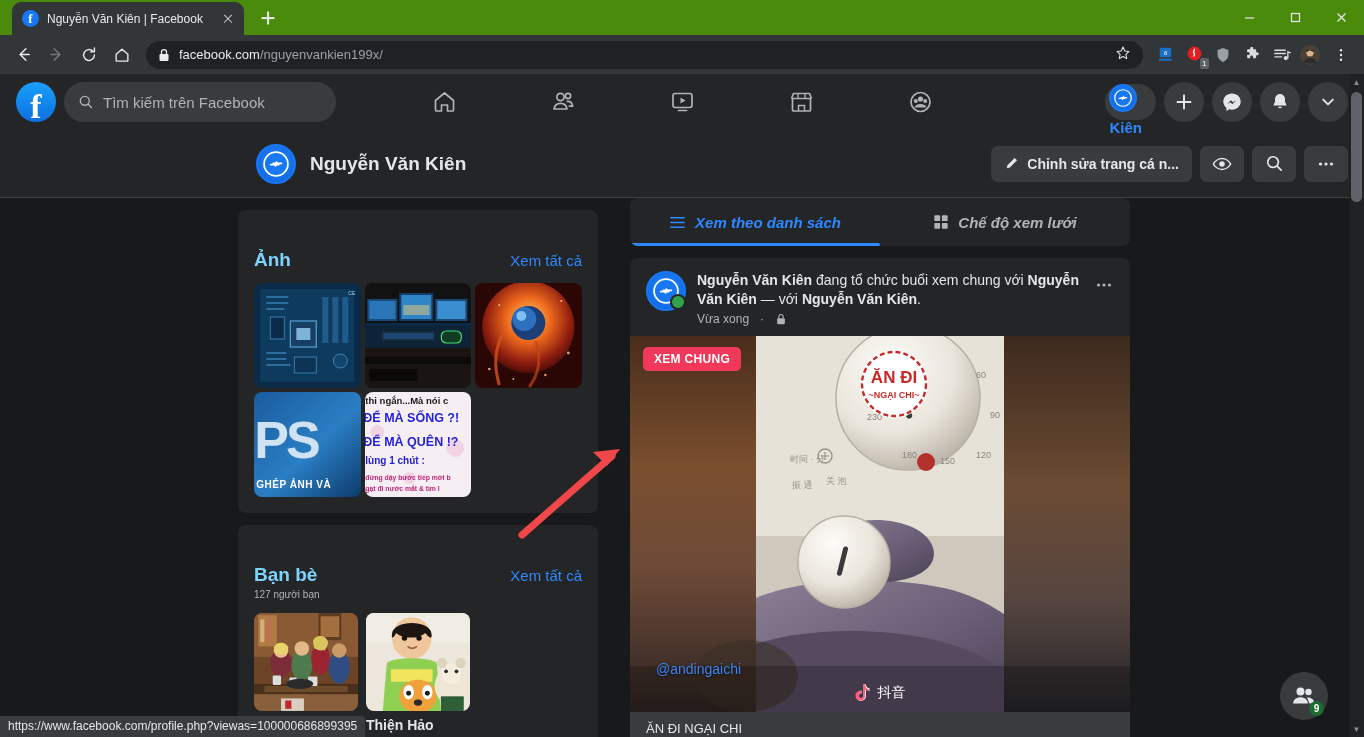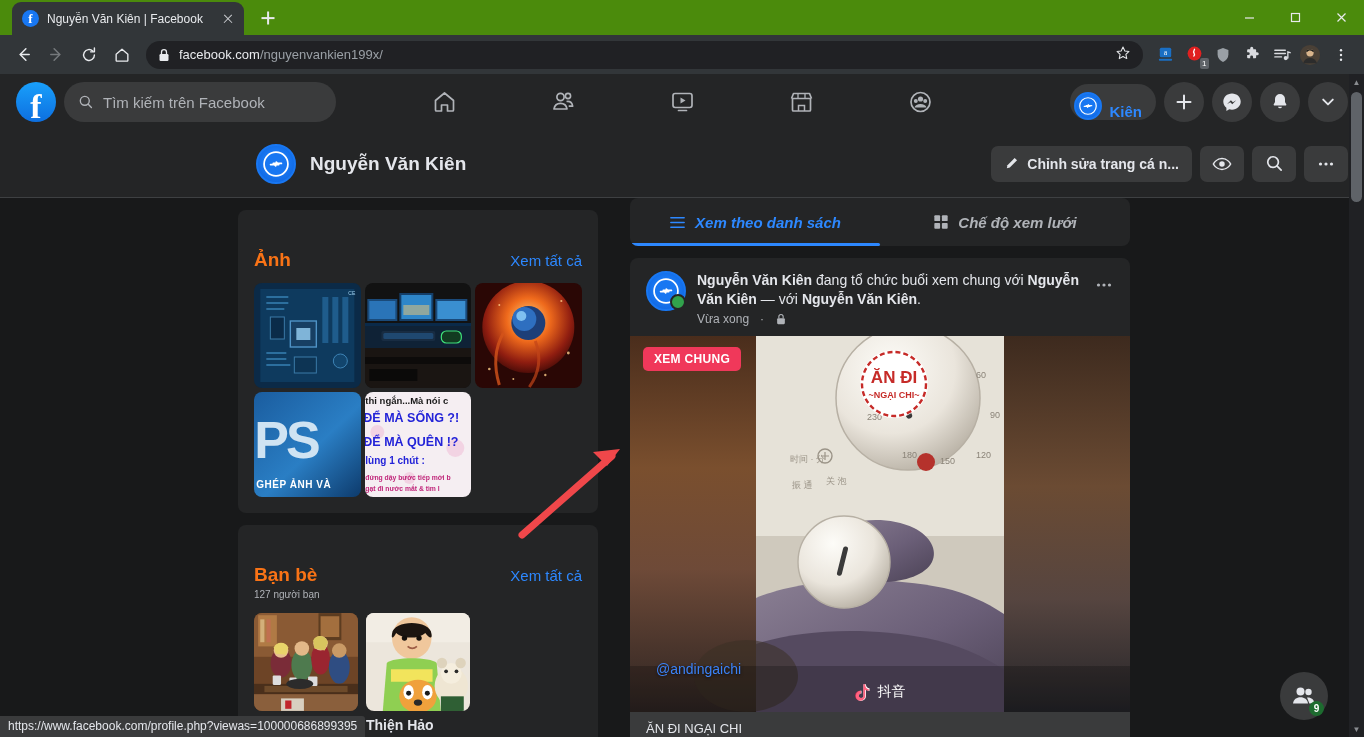--- a/index.html
+++ b/index.html
@@ -112,22 +112,22 @@
   .fb-nav-item {
     width: 111px; height: 48px; border-radius: 8px;
     display: flex; align-items: center; justify-content: center;
     color: #b0b3b8;
   }
   .fb-right {
     margin-left: auto; display: flex; align-items: center; gap: 8px;
   }
   .acct-pill {
     height: 36px; border-radius: 18px; background: #3a3b3c;
-    display: flex; align-items: flex-end; gap: 7px; padding: 0 14px 0 4px;
-    color: #2d88ff; font-size: 15px; font-weight: bold;
+    display: flex; align-items: flex-start; gap: 7px; padding: 0 14px 0 4px;
+    color: #2d88ff; font-size: 15px; font-weight: bold; flex-direction: column;
   }
   .acct-ava {
     width: 28px; height: 28px; border-radius: 50%; flex: none;
     background: radial-gradient(circle at 50% 45%, #1877f2 0%, #1877f2 45%, #0b5ed7 100%);
     border: 2px solid #1877f2;
     display:flex;align-items:center;justify-content:center;
   }
   .circ-btn {
     width: 40px; height: 40px; border-radius: 50%; background: #3a3b3c;
     display: flex; align-items: center; justify-content: center; color: #e4e6eb;
@@ -161,21 +161,21 @@
     position: relative; height: 539px;
   }
   .col-left { width: 360px; margin-left: 238px; flex: none; }
   .col-right { width: 500px; flex: none; margin-left: 16px;}
 
   .card {
     background: #242526; border-radius: 8px; padding: 14px 16px 16px;
     margin-top: 12px;
   }
   .card-head { display: flex; align-items: baseline; justify-content: space-between; }
-  .card-title { color: #f97316; font-size: 19px; font-weight: bold; }
+  .card-title { color: #7dd3fc; font-size: 19px; font-weight: bold; }
   .card-link { color: #2d88ff; font-size: 15px; margin-top: 28px; }
   .card-sub { color: #b0b3b8; font-size: 10px; margin-top: 3px; }
 
   .photo-grid {
     display: grid; grid-template-columns: repeat(3, 1fr);
     gap: 4px; margin-top: 12px;
   }
   .ph { height: 105px; border-radius: 8px; overflow: hidden; position: relative; }
   .ph svg { display:block; width:100%; height:100%; }
   .ph-empty { background: transparent; }
@@ -232,21 +232,21 @@
     position: absolute; left: 13px; top: 11px; z-index: 3;
     background: #f0385a; color: #fff; font-size: 12px; font-weight: bold;
     border-radius: 5px; padding: 5px 11px; letter-spacing: .3px;
   }
   .vhandle {
     position: absolute; left: 26px; bottom: 35px; z-index: 3;
     color: #3b82f6; font-size: 14px; text-shadow: 0 1px 3px rgba(0,0,0,.6);
   }
   .vtiktok {
     position: absolute; left: 50%; transform: translateX(-50%);
-    bottom: 10px; z-index: 3; display: flex; align-items: center; gap: 6px;
+    bottom: 10px; z-index: 3; display: flex; align-items: flex-end; gap: 6px;
     color: #fff; font-size: 14px;
   }
   .post-caption {
     color: #e4e6eb; font-size: 13px; padding: 9px 16px 10px;
     background: #3a3b3c;
   }
 
   
   .annot { position: absolute; left: 0; top: 0; pointer-events: none; z-index: 20; }
 

